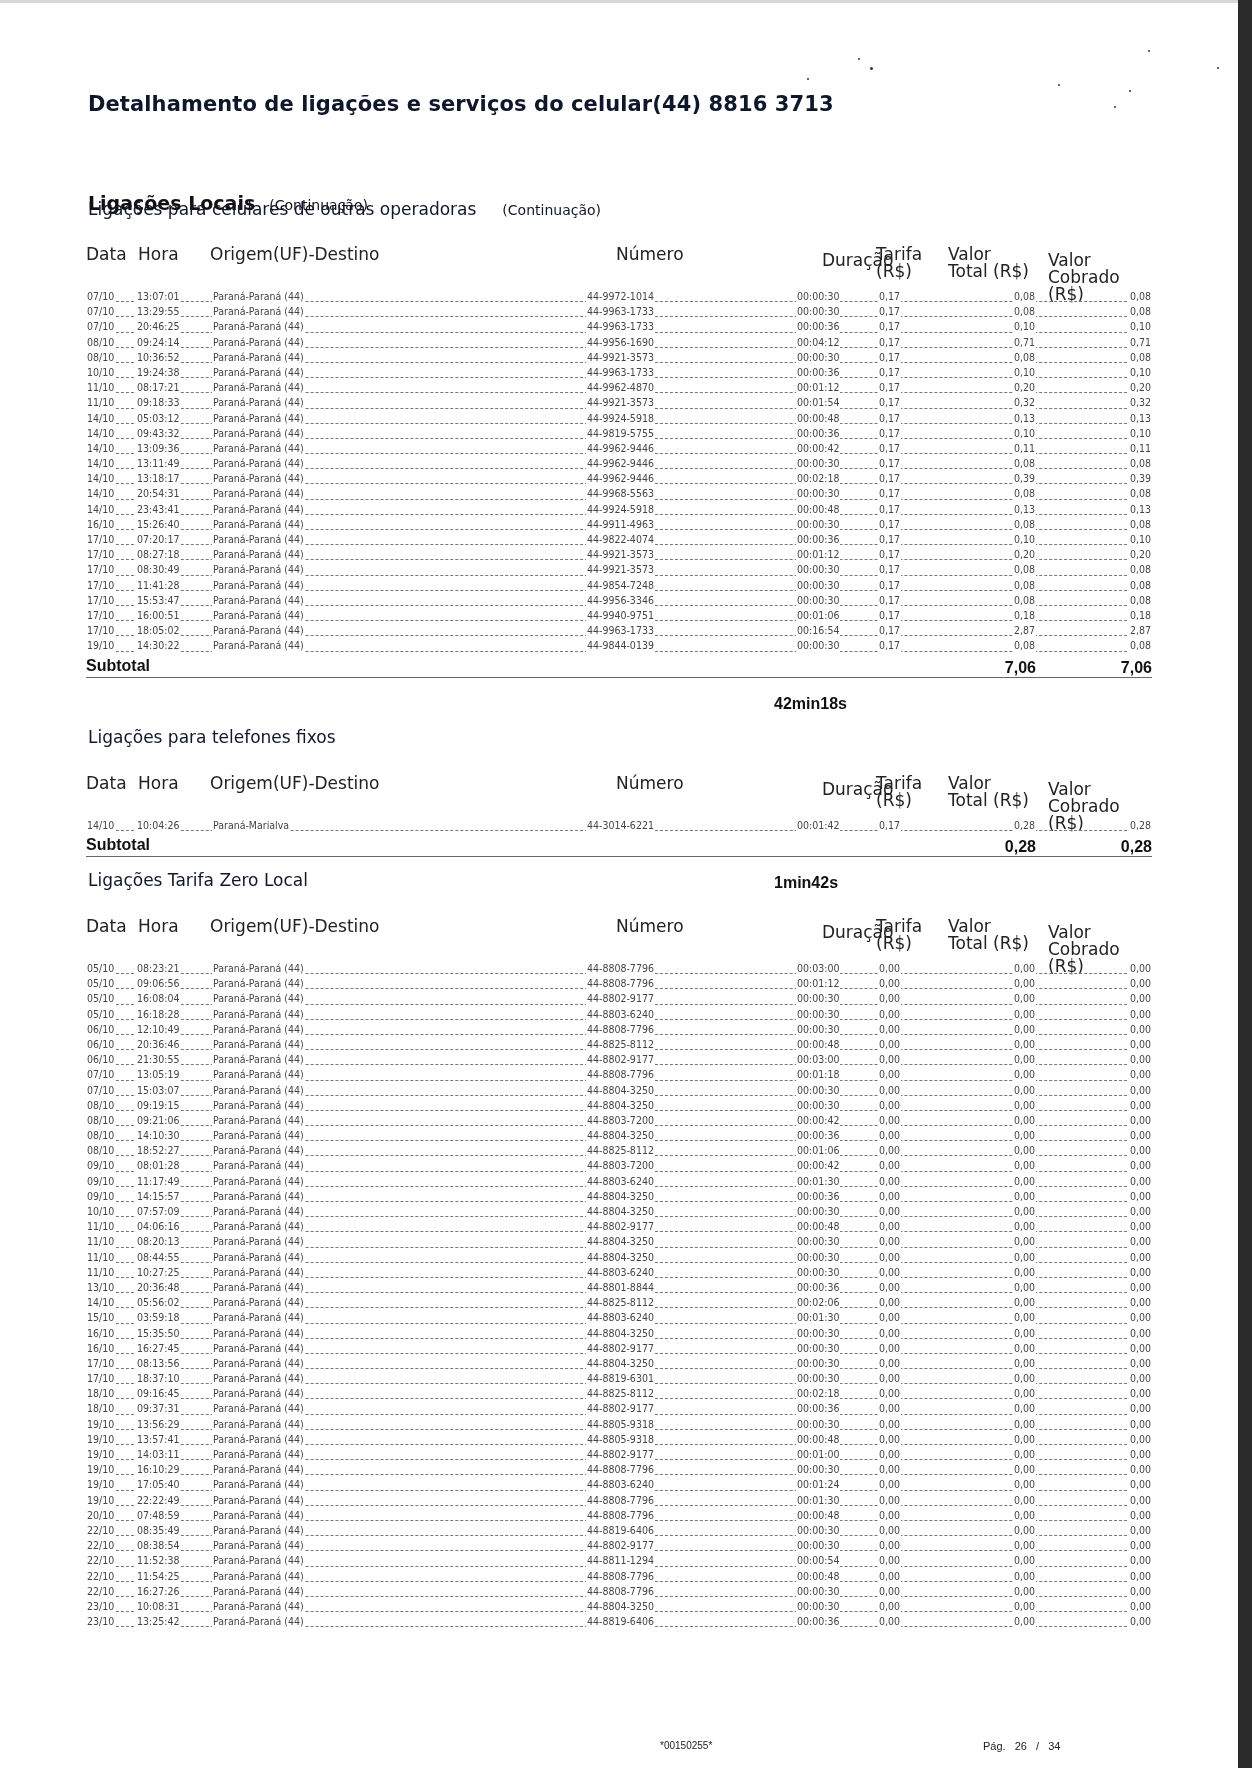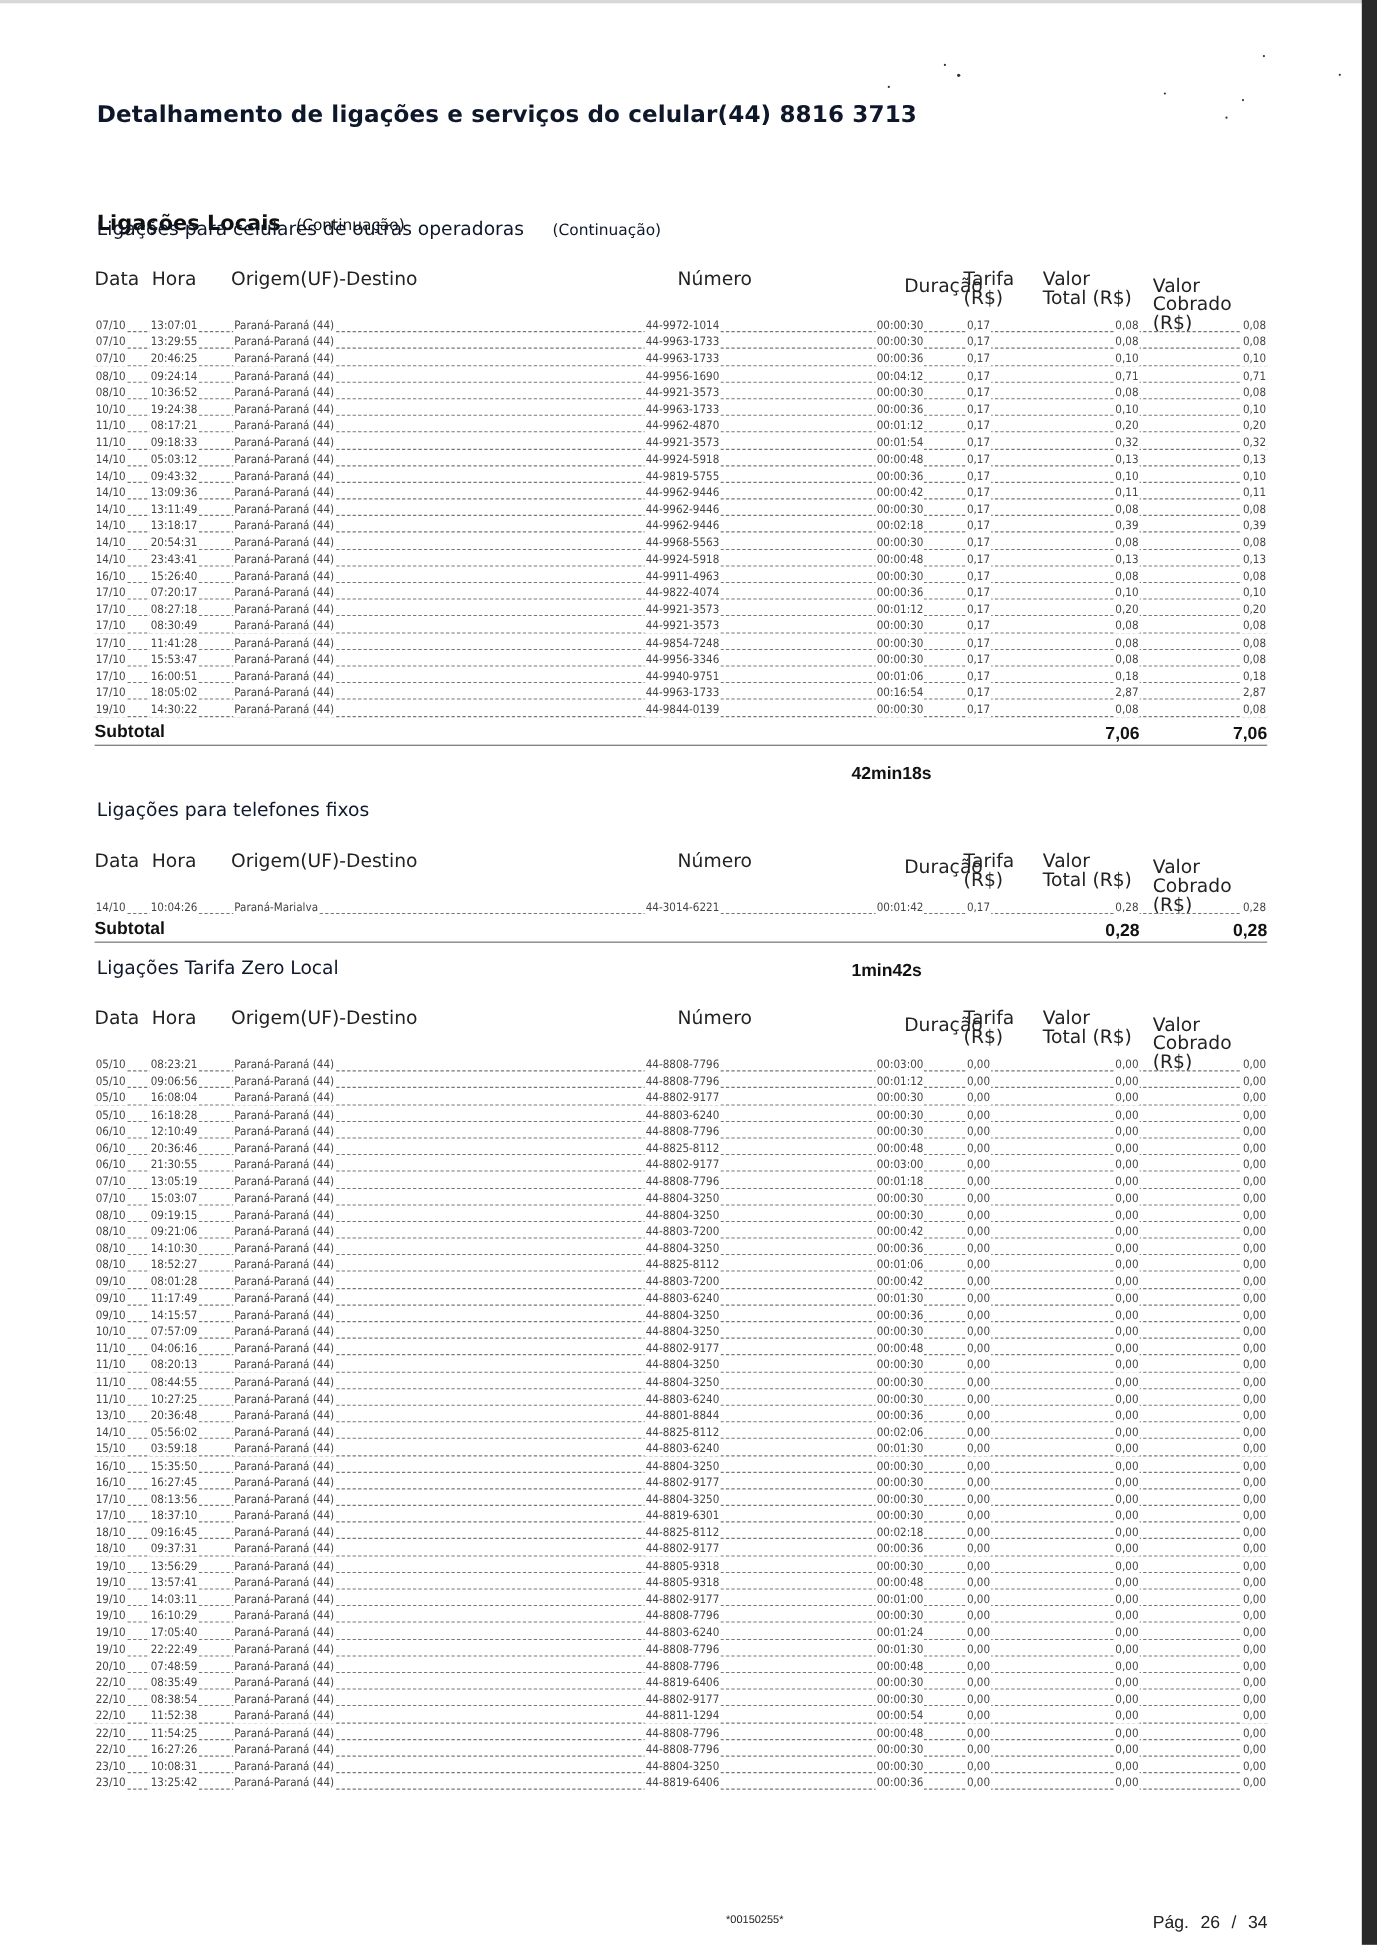--- a/index.html
+++ b/index.html
@@ -55,21 +55,21 @@
     position: relative; height: 22px; font-family: "Liberation Sans", sans-serif;
     font-weight: bold; font-size: 16px; color: #111;
     border-bottom: 1.5px solid #666;
   }
   .subtotal .lbl { position: absolute; left: 0; top: 2px; }
   .subtotal .dur { position: absolute; left: 688px; top: 4px; margin-top: 36px; }
   .subtotal .vt  { position: absolute; right: 116px; top: 4px; }
   .subtotal .vc  { position: absolute; right: 0; top: 4px; }
 
   .footer-code { position: absolute; left: 660px; top: 1740px; font-family: "Liberation Sans", sans-serif; font-size: 10px; color: #222; }
-  .footer-page { position: absolute; left: 1048px; top: 1740px; font-family: "Liberation Sans", sans-serif; font-size: 16px; color: #222; word-spacing: 6px; }
+  .footer-page { position: absolute; left: 983px; top: 1740px; font-family: "Liberation Sans", sans-serif; font-size: 11px; color: #222; word-spacing: 6px; }
 </style>
 </head>
 <body>
 
 <div class="page-edge-top"></div>
 <div class="page-edge-right"></div>
 <div class="speck" style="left:870px;top:67px"></div>
 <div class="speck" style="left:858px;top:58px;width:2px;height:2px"></div>
 <div class="speck" style="left:807px;top:78px;width:2px;height:2px"></div>
 <div class="speck" style="left:1148px;top:50px;width:2px;height:2px"></div>

